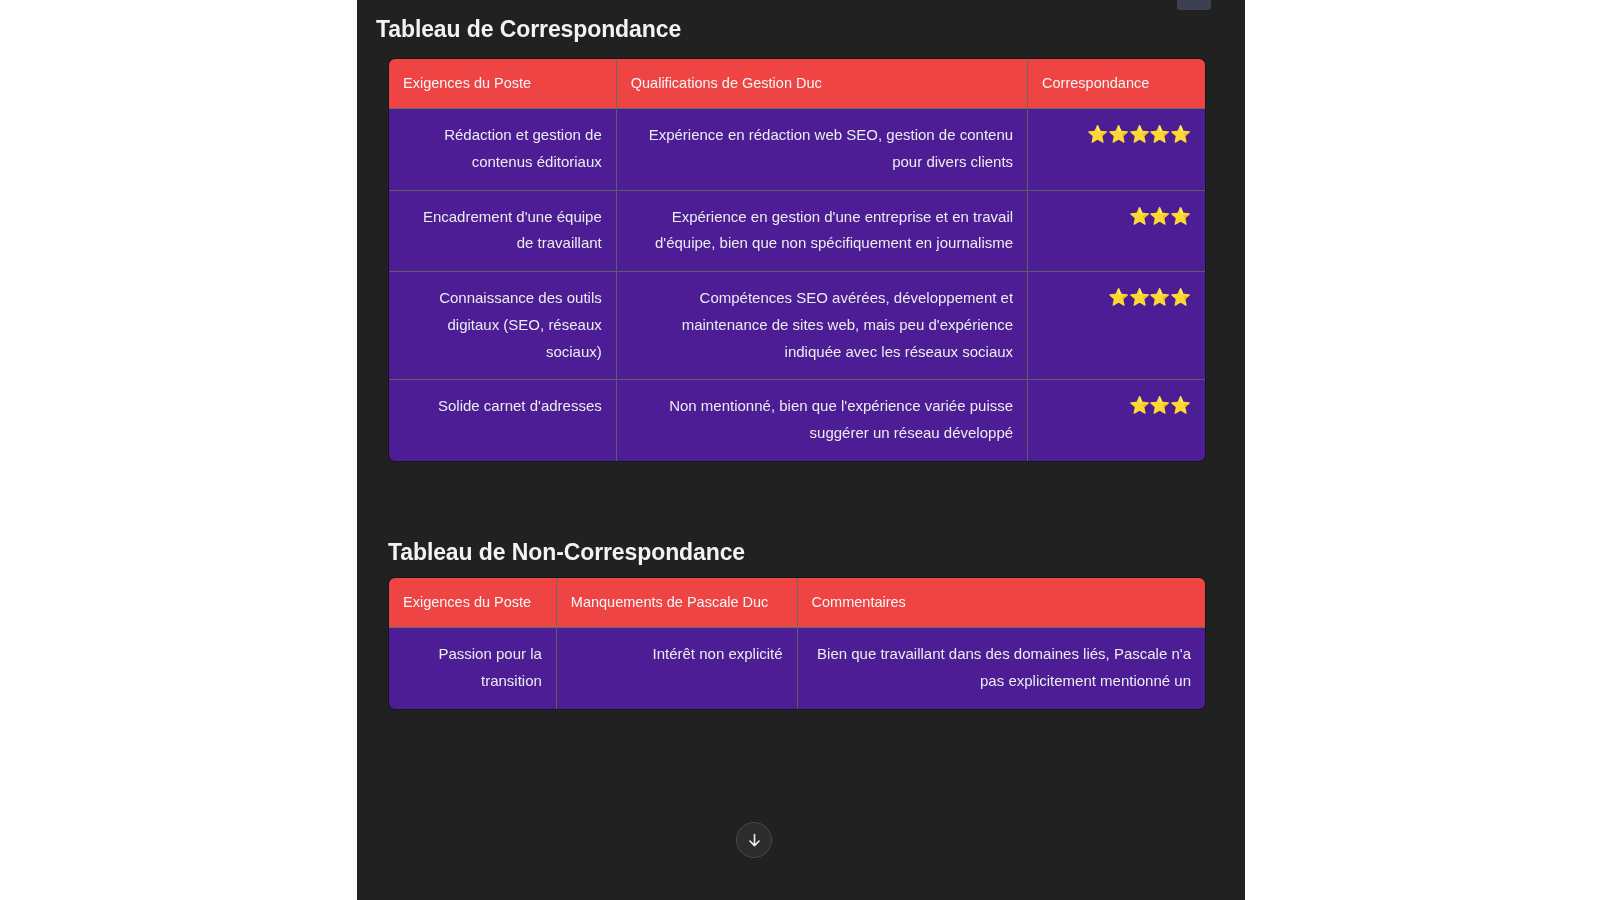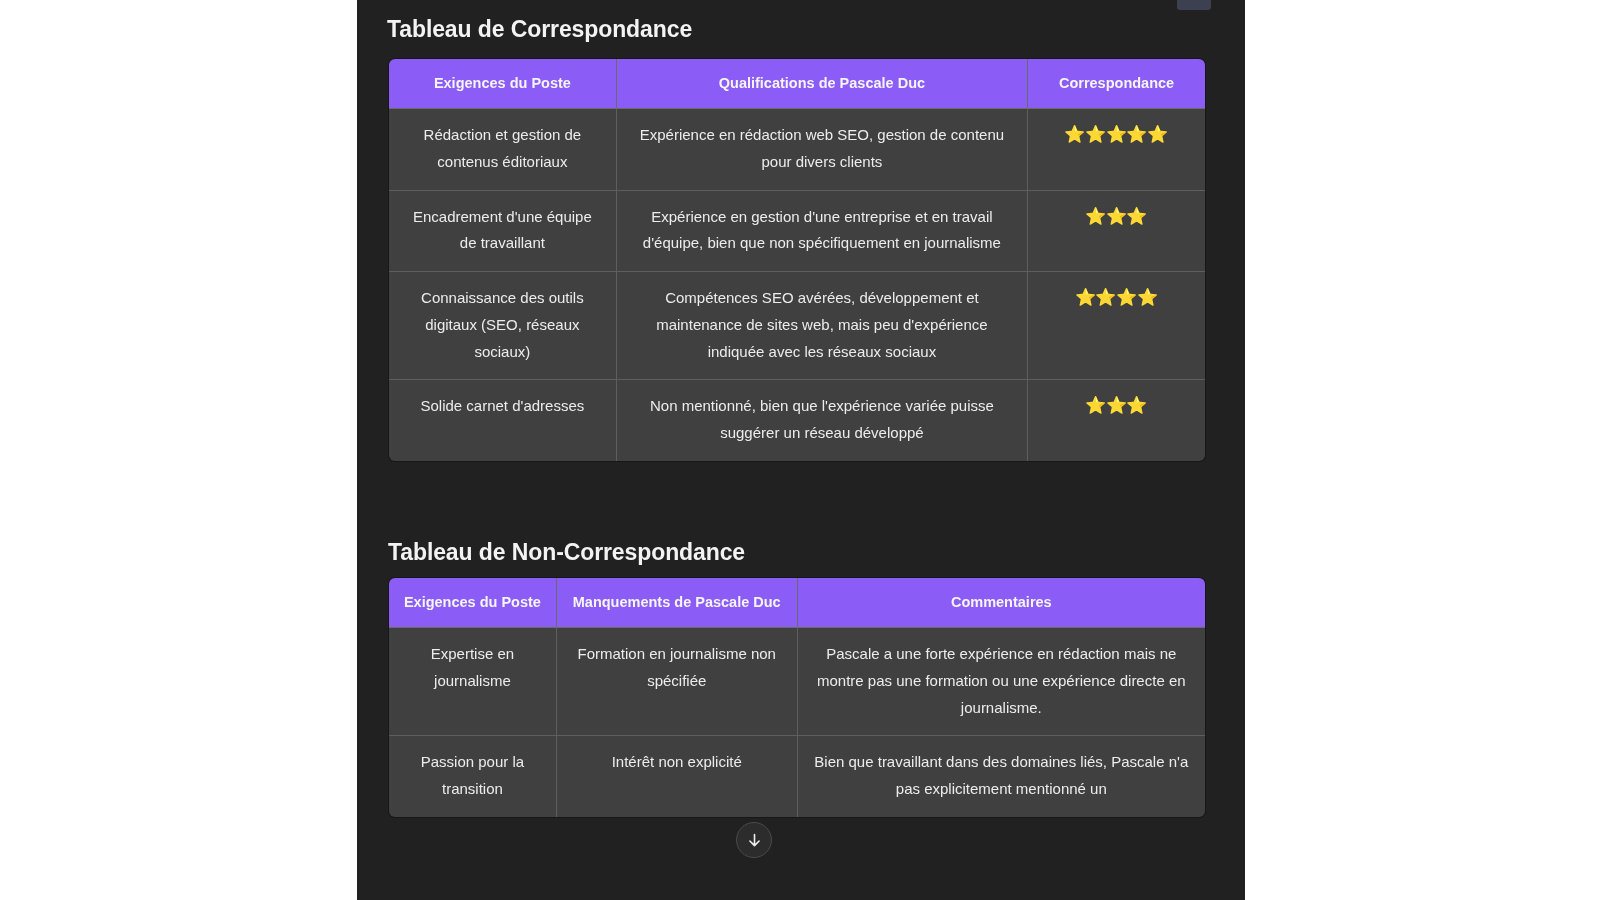--- a/index.html
+++ b/index.html
@@ -44,21 +44,21 @@
 
   .section-title {
     color: #f3f3f3;
     font-size: 23px;
     font-weight: 700;
     letter-spacing: -0.1px;
     margin: 0;
     padding: 0;
   }
 
-  .title-1 { position: absolute; left: 30px; top: 16px; }
+  .title-1 { position: absolute; left: 19px; top: 16px; }
   .title-2 { position: absolute; left: 31px; top: 539px; }
 
   table.data-table {
     border-collapse: collapse;
     border-spacing: 0;
     table-layout: fixed;
     background: #171717;
     border: 1px solid #565656;
     border-radius: 7px;
     overflow: hidden;
@@ -73,39 +73,39 @@
   }
 
   .table-wrap-2 {
     position: absolute;
     left: 31px;
     top: 577px;
     width: 818px;
   }
 
   table.data-table thead th {
-    background: #8b5cf6;
+    background: #ef4444;
     color: #f5f5f5;
     font-size: 14.5px;
-    font-weight: 700;
-    text-align: center;
+    font-weight: 400;
+    text-align: left;
     vertical-align: bottom;
     padding: 12px 14px 12px 14px;
     border-right: 1px solid #6a6a6a;
     border-bottom: 1px solid #6a6a6a;
     line-height: 1.75;
   }
   table.data-table thead th:last-child { border-right: none; }
 
   table.data-table tbody td {
-    background: #404040;
+    background: #4c1d95;
     color: #ececec;
     font-size: 15px;
     font-weight: 400;
-    text-align: center;
+    text-align: right;
     vertical-align: top;
     padding: 13px 14px 14px 14px;
     border-right: 1px solid #5e5e5e;
     border-bottom: 1px solid #5e5e5e;
     line-height: 1.78;
   }
   table.data-table tbody td:last-child { border-right: none; }
   table.data-table tbody tr:last-child td { border-bottom: none; }
 
   .stars {
@@ -157,21 +157,21 @@
     <div class="table-wrap-1">
       <table class="data-table">
         <colgroup>
           <col style="width:228px">
           <col style="width:412px">
           <col style="width:178px">
         </colgroup>
         <thead>
           <tr>
             <th>Exigences du Poste</th>
-            <th>Qualifications de Pascale Duc</th>
+            <th>Qualifications de Gestion Duc</th>
             <th>Correspondance</th>
           </tr>
         </thead>
         <tbody>
 
           <tr>
             <td>Rédaction et gestion de contenus éditoriaux</td>
             <td>Expérience en rédaction web SEO, gestion de contenu pour divers clients</td>
             <td>
               <span class="stars">⭐⭐⭐⭐⭐</span>
@@ -219,25 +219,20 @@
         </colgroup>
         <thead>
           <tr>
             <th>Exigences du Poste</th>
             <th>Manquements de Pascale Duc</th>
             <th>Commentaires</th>
           </tr>
         </thead>
         <tbody>
 
-          <tr>
-            <td>Expertise en journalisme</td>
-            <td>Formation en journalisme non spécifiée</td>
-            <td>Pascale a une forte expérience en rédaction mais ne montre pas une formation ou une expérience directe en journalisme.</td>
-          </tr>
 
 
           <tr>
             <td>Passion pour la transition</td>
             <td>Intérêt non explicité</td>
             <td>Bien que travaillant dans des domaines liés, Pascale n'a pas explicitement mentionné un</td>
           </tr>
 
         </tbody>
       </table>

